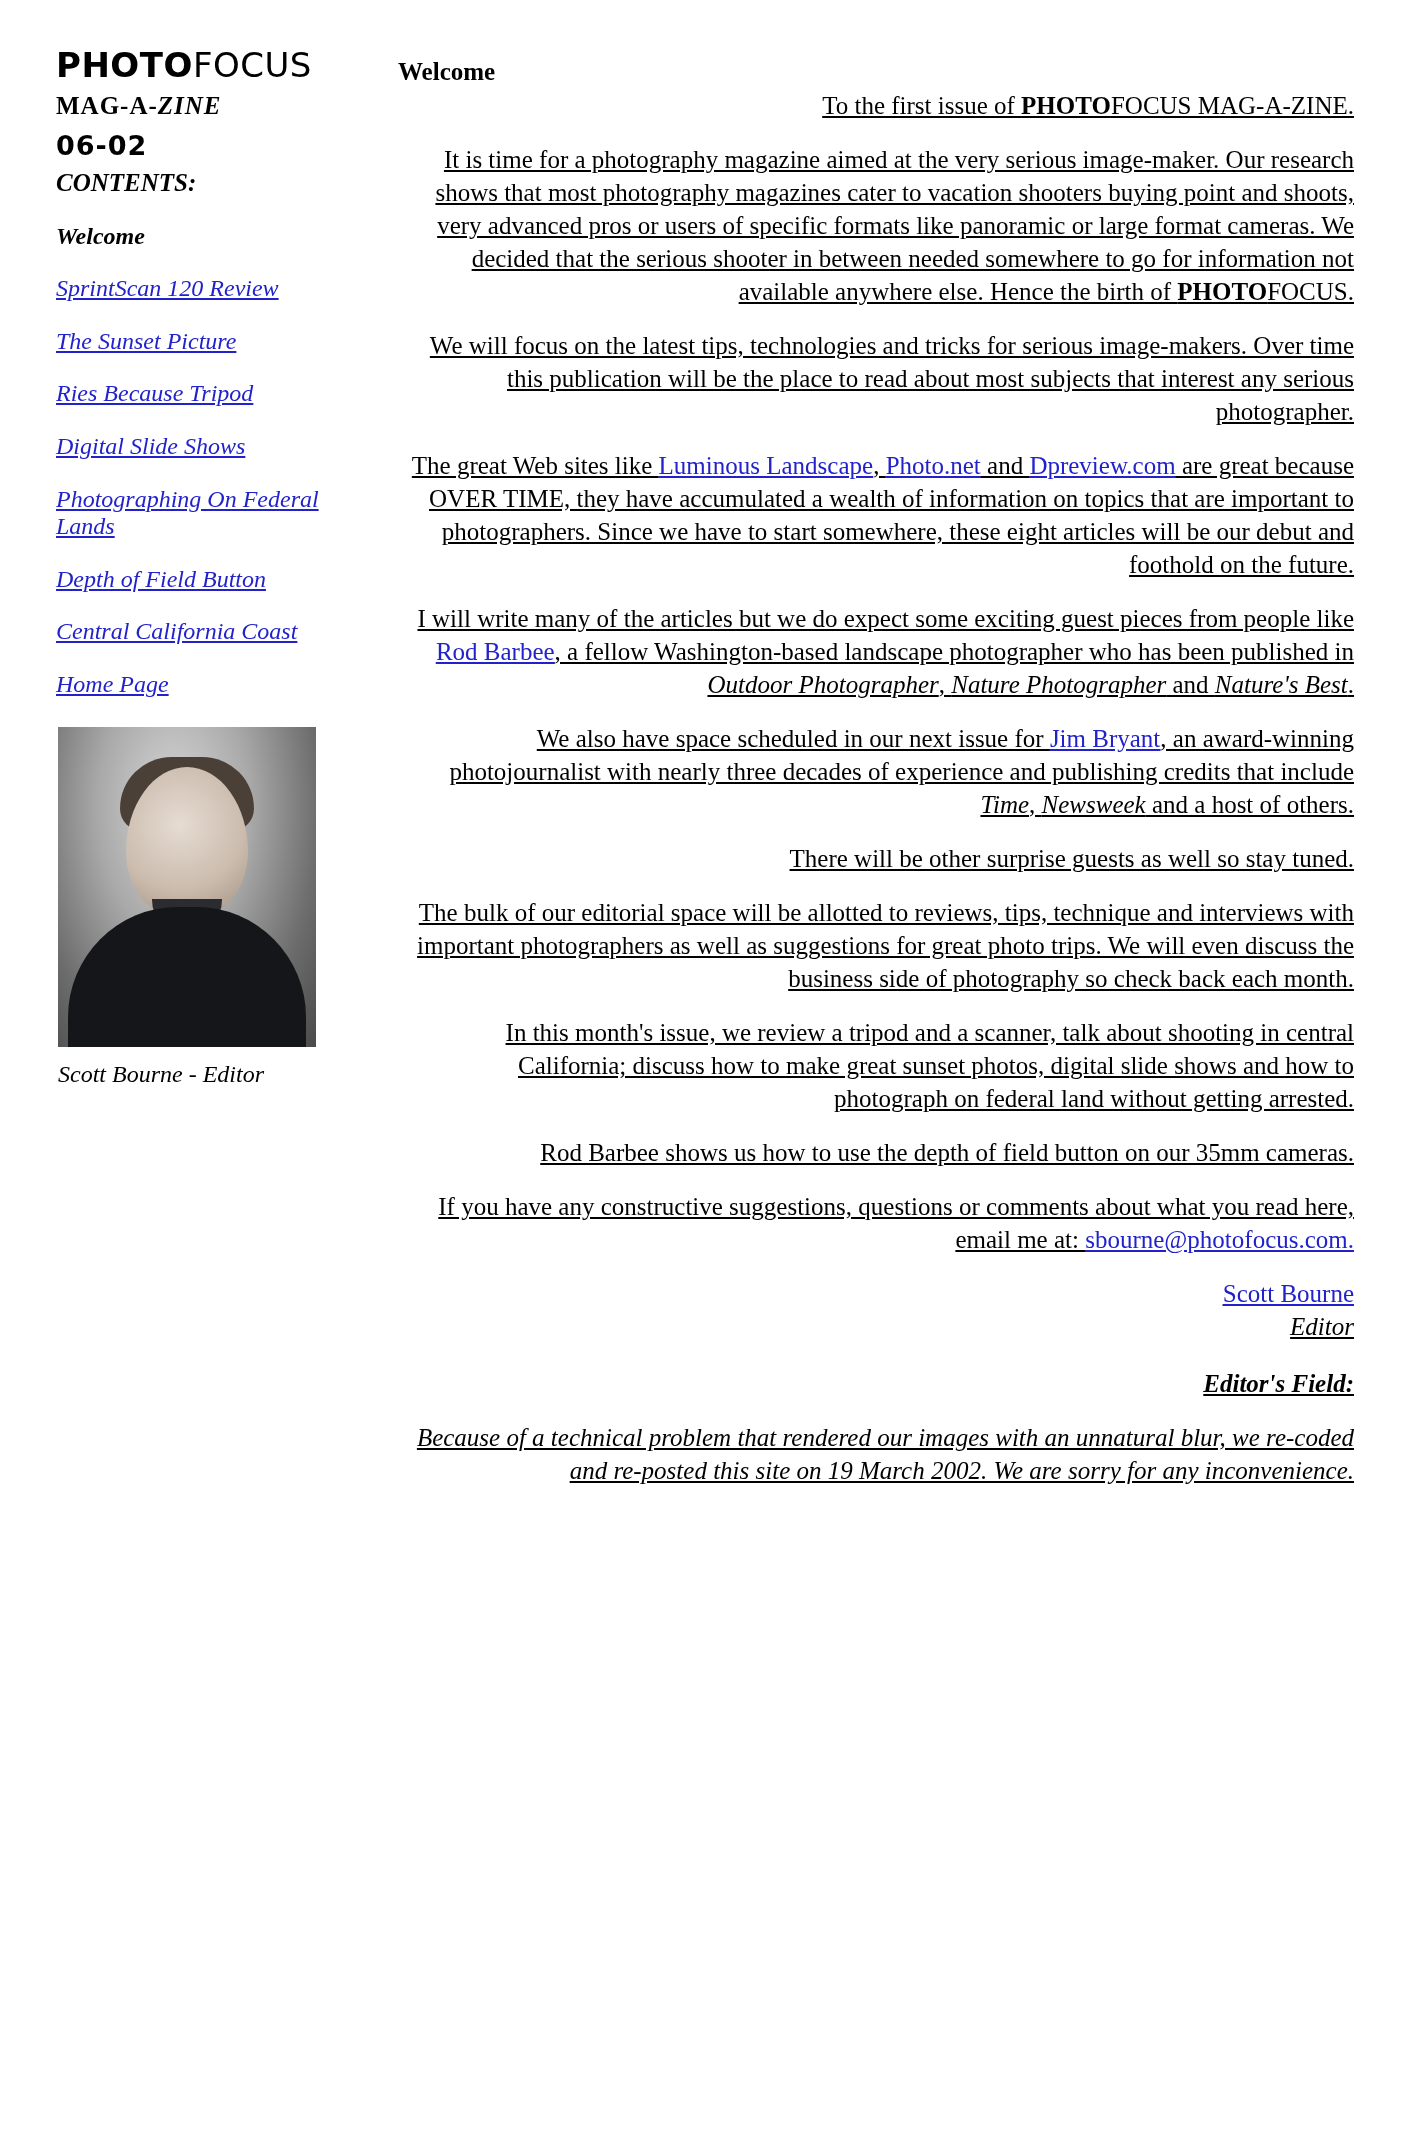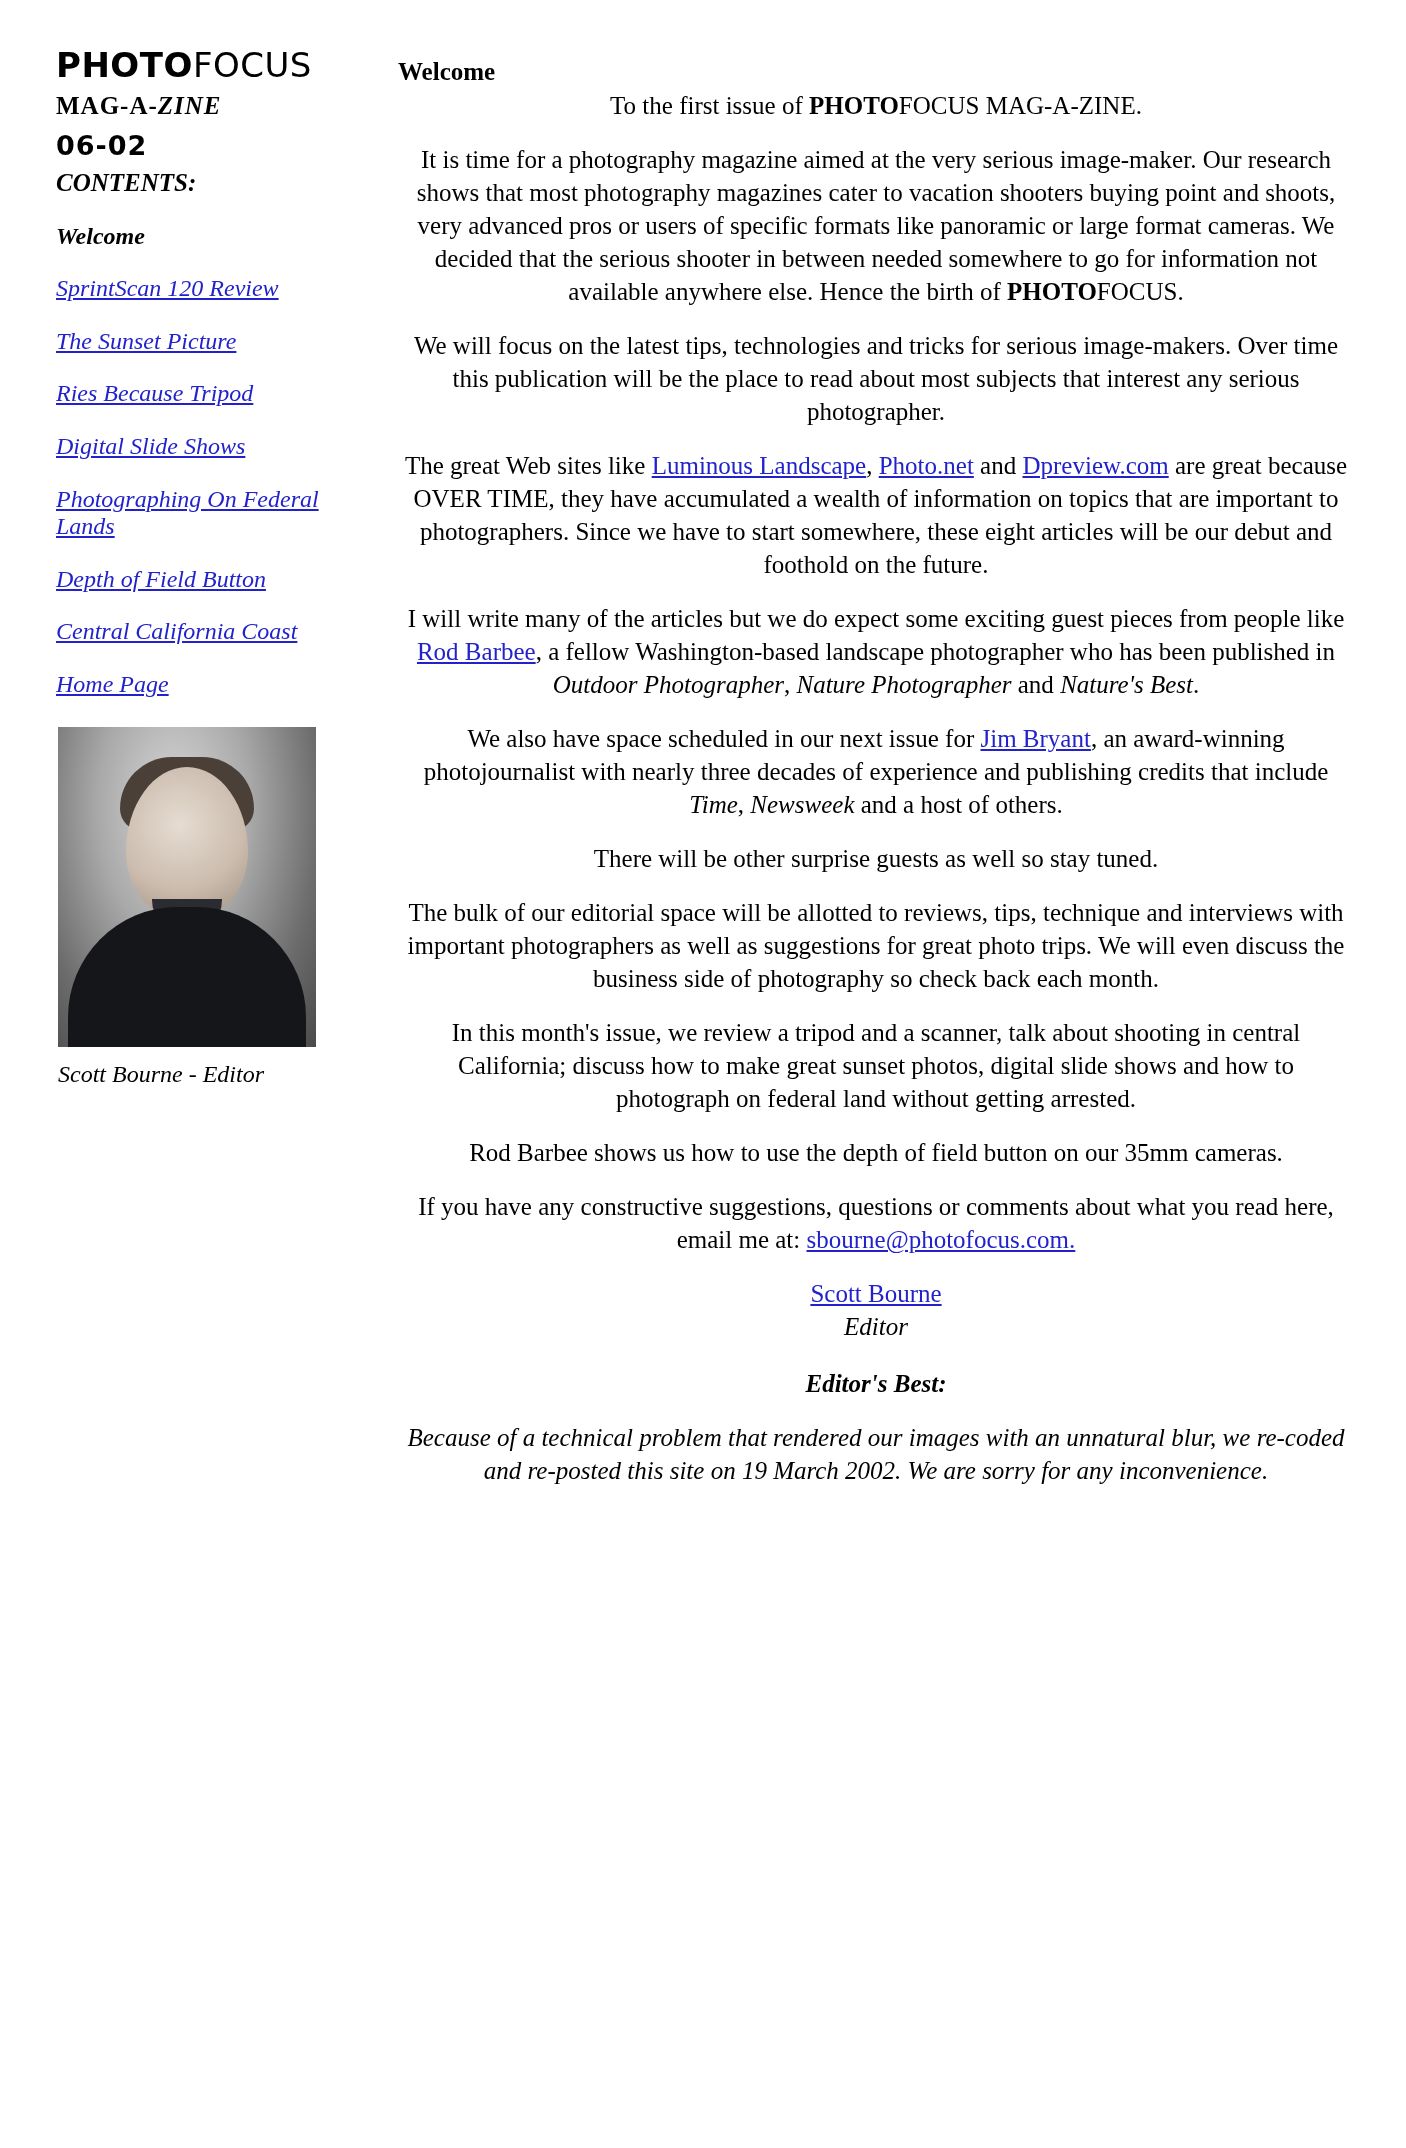--- a/index.html
+++ b/index.html
@@ -160,21 +160,22 @@
   .main h1 {
     font-size: 25px;
     font-weight: bold;
     margin: 0 0 2px 0;
     line-height: 1.25;
   }
   .main p {
     font-size: 25px;
     line-height: 1.32;
     margin: 0 0 21px 0;
-    text-align: center;
+    text-align: right;
+    text-decoration: underline;
   }
   .main a {
     color: #2222cc;
     text-decoration: underline;
   }
   .b { font-weight: bold; }
   .i { font-style: italic; }
   .sig-name {
     margin-bottom: 0 !important;
   }
@@ -256,17 +257,17 @@
     <p>In this month's issue, we review a tripod and a scanner, talk about shooting in central California; discuss how to make great sunset photos, digital slide shows and how to photograph on federal land without getting arrested.</p>
 
     <p>Rod Barbee shows us how to use the depth of field button on our 35mm cameras.</p>
 
 
     <p><span>If you have any constructive suggestions, questions or comments about what you read here, email me at: </span><a href="#">sbourne@photofocus.com.</a></p>
 
     <p class="sig-name"><a href="#">Scott Bourne</a></p>
     <p class="sig-role">Editor</p>
 
-    <p class="note-title">Editor's Best:</p>
+    <p class="note-title">Editor's Field:</p>
     <p class="note-body">Because of a technical problem that rendered our images with an unnatural blur, we re-coded and re-posted this site on 19 March 2002. We are sorry for any inconvenience.</p>
 
   </main>
 </div>
 
 </body></html>

